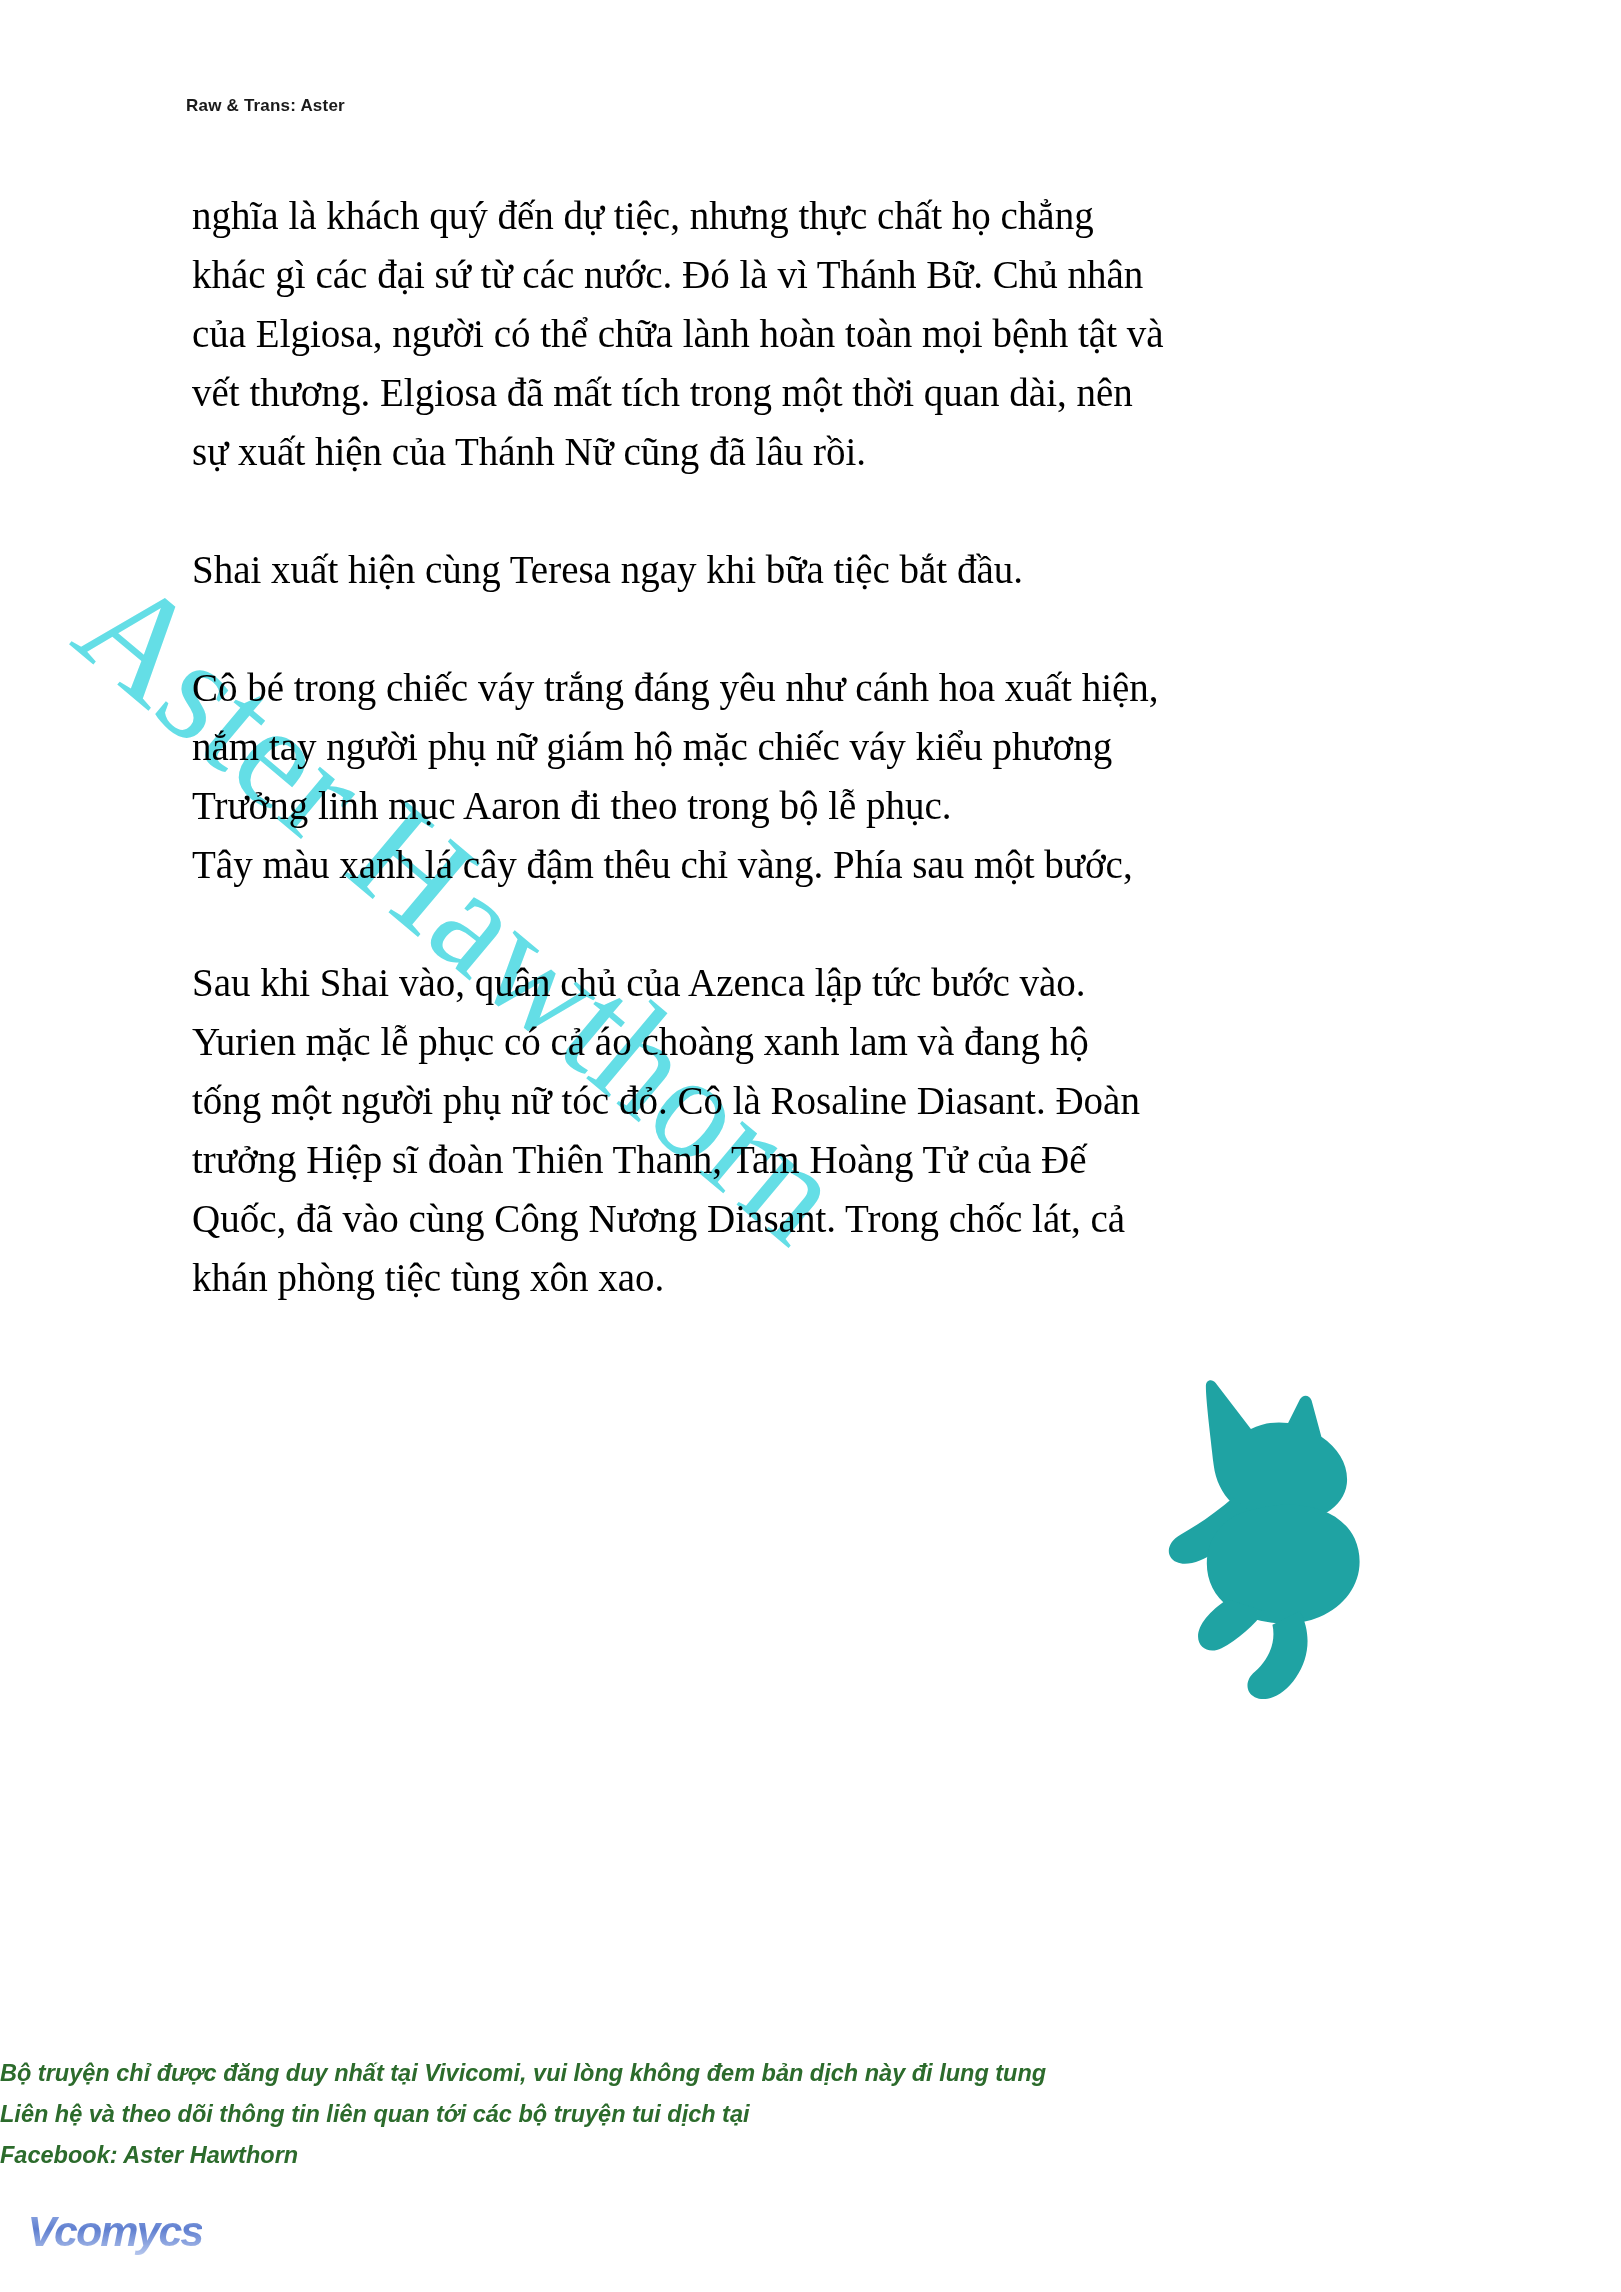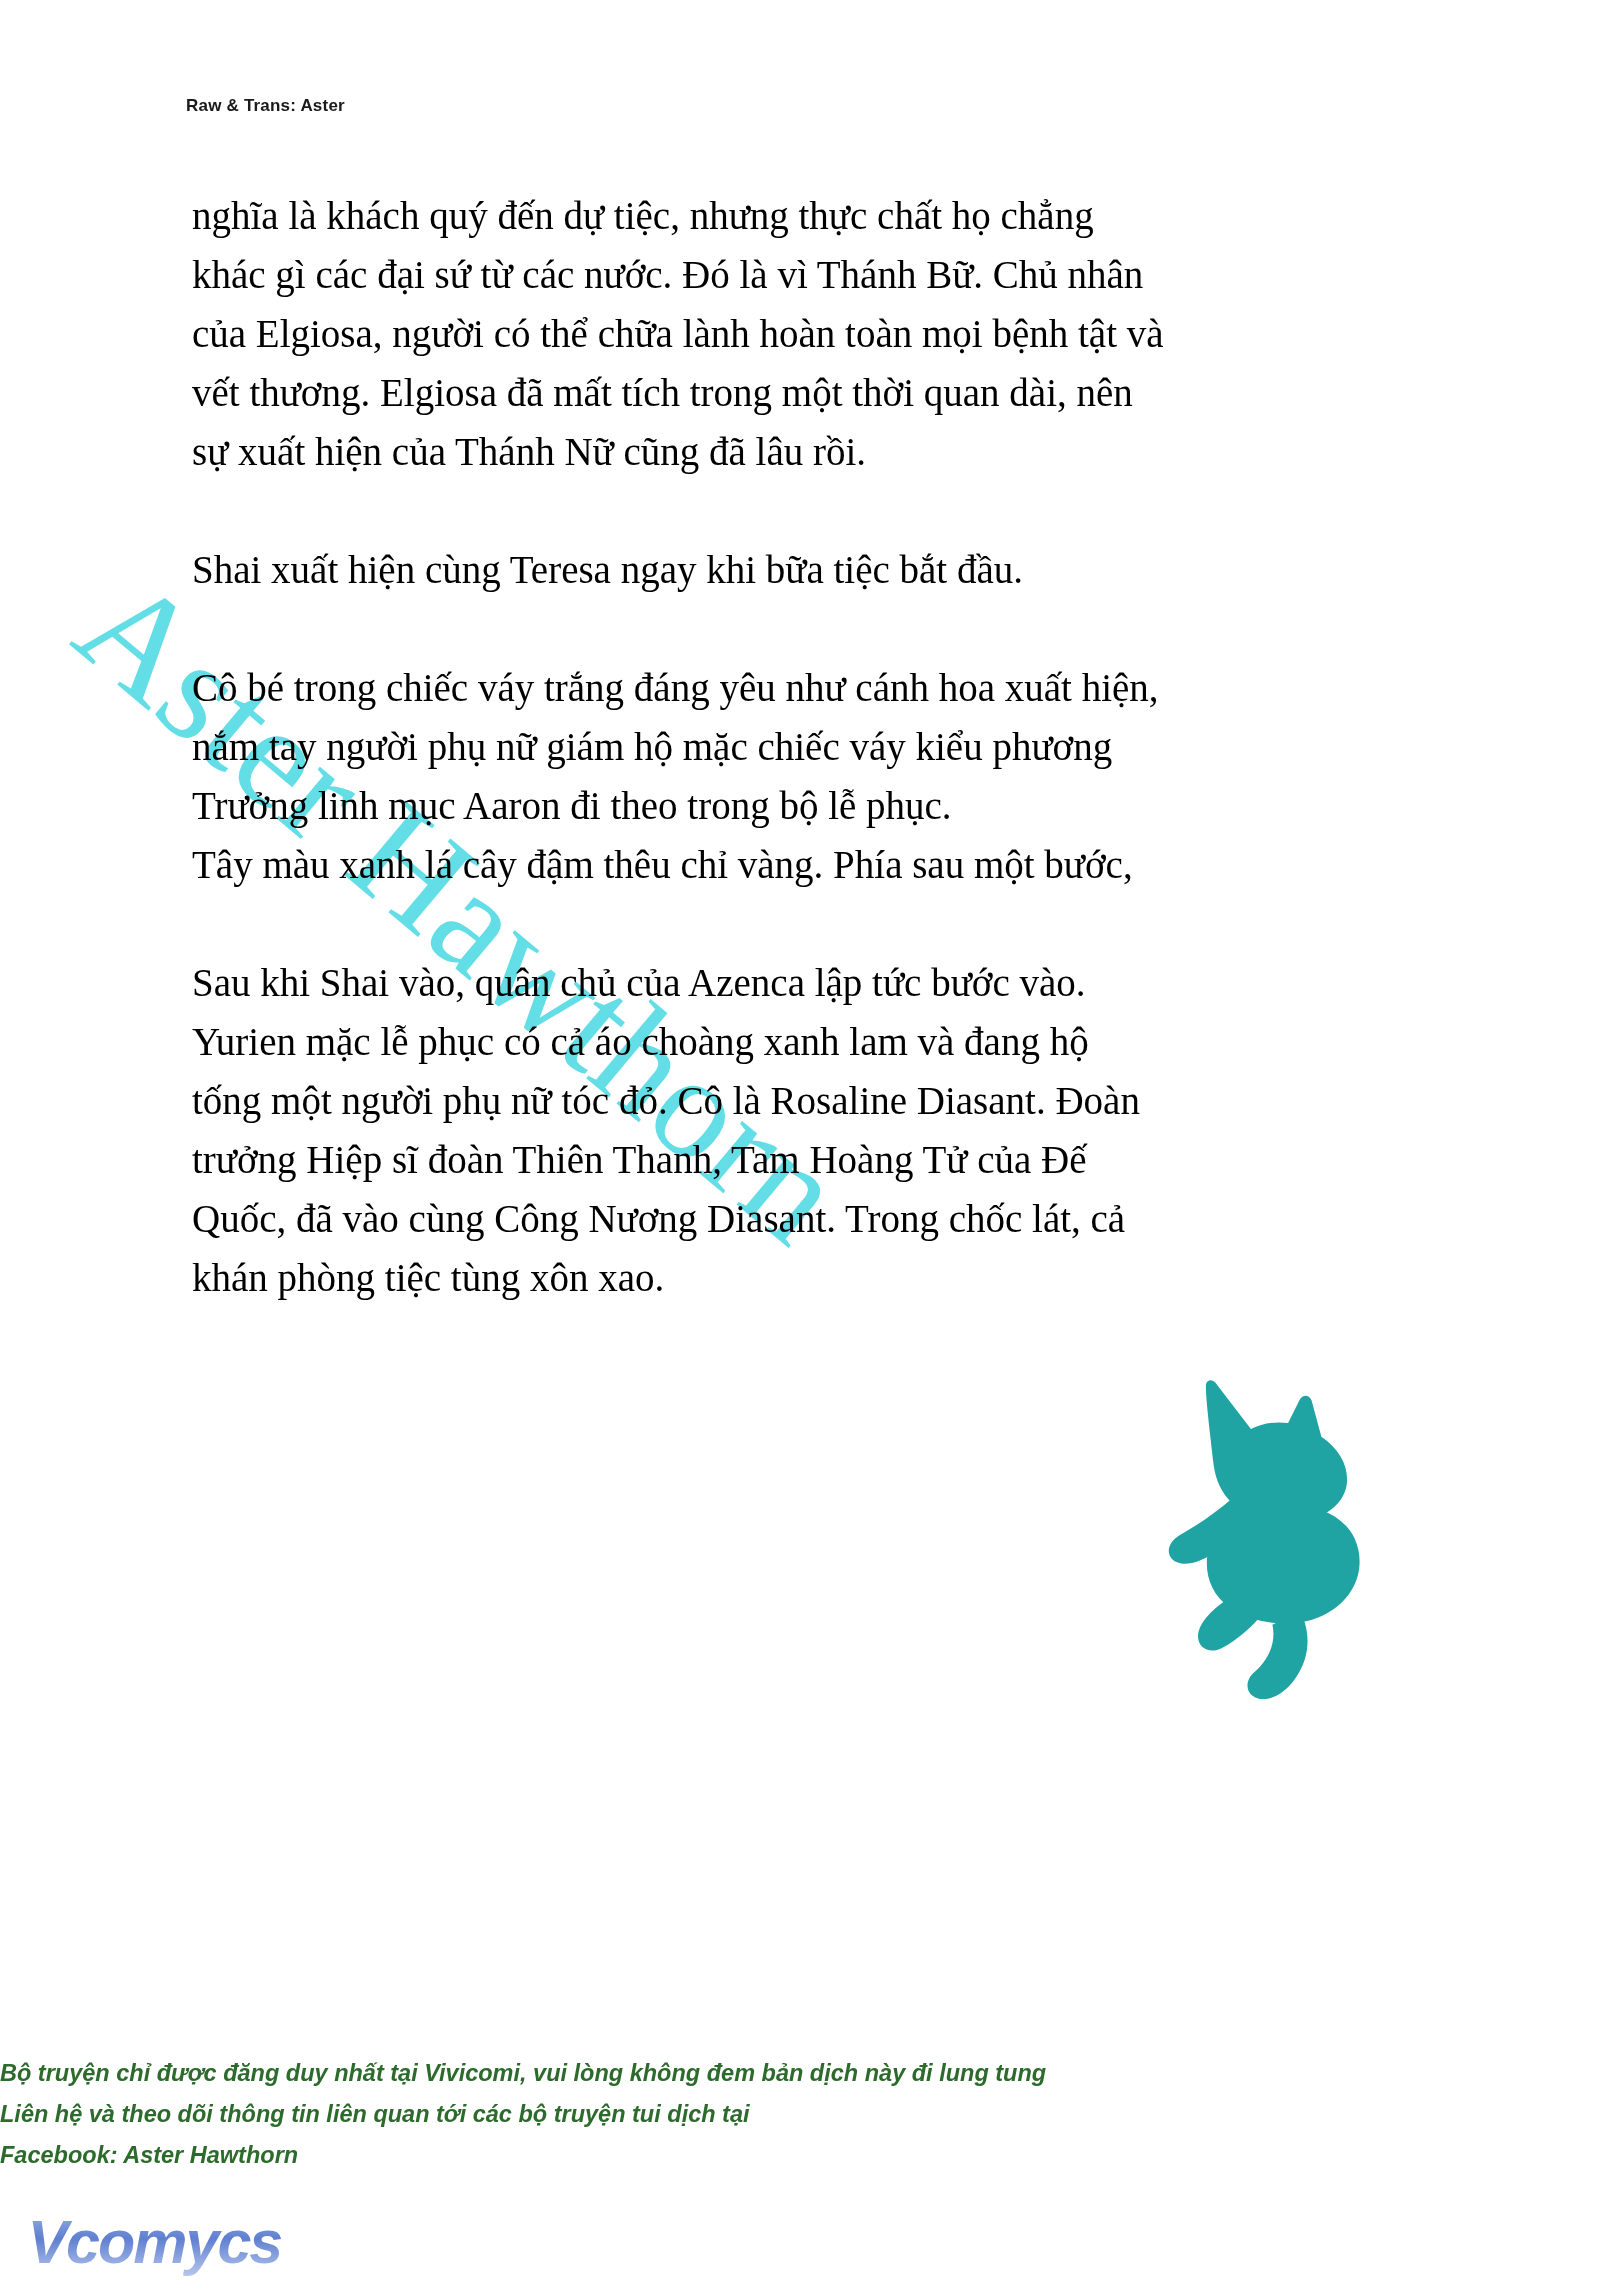--- a/index.html
+++ b/index.html
@@ -108,21 +108,21 @@
     width: 265px;
     height: 78px;
   }
   .site-logo-text {
     position: absolute;
     left: 0;
     top: 0;
     font-family: "Liberation Sans", "DejaVu Sans", sans-serif;
     font-weight: bold;
     font-style: italic;
-    font-size: 61px;
+    font-size: 43px;
     letter-spacing: -2px;
     background: linear-gradient(180deg, #9fb6e8 0%, #5f7fd0 45%, #b9c9ee 100%);
     -webkit-background-clip: text;
     background-clip: text;
     color: transparent;
     white-space: nowrap;
   }
 </style>
 </head>
 <body>

